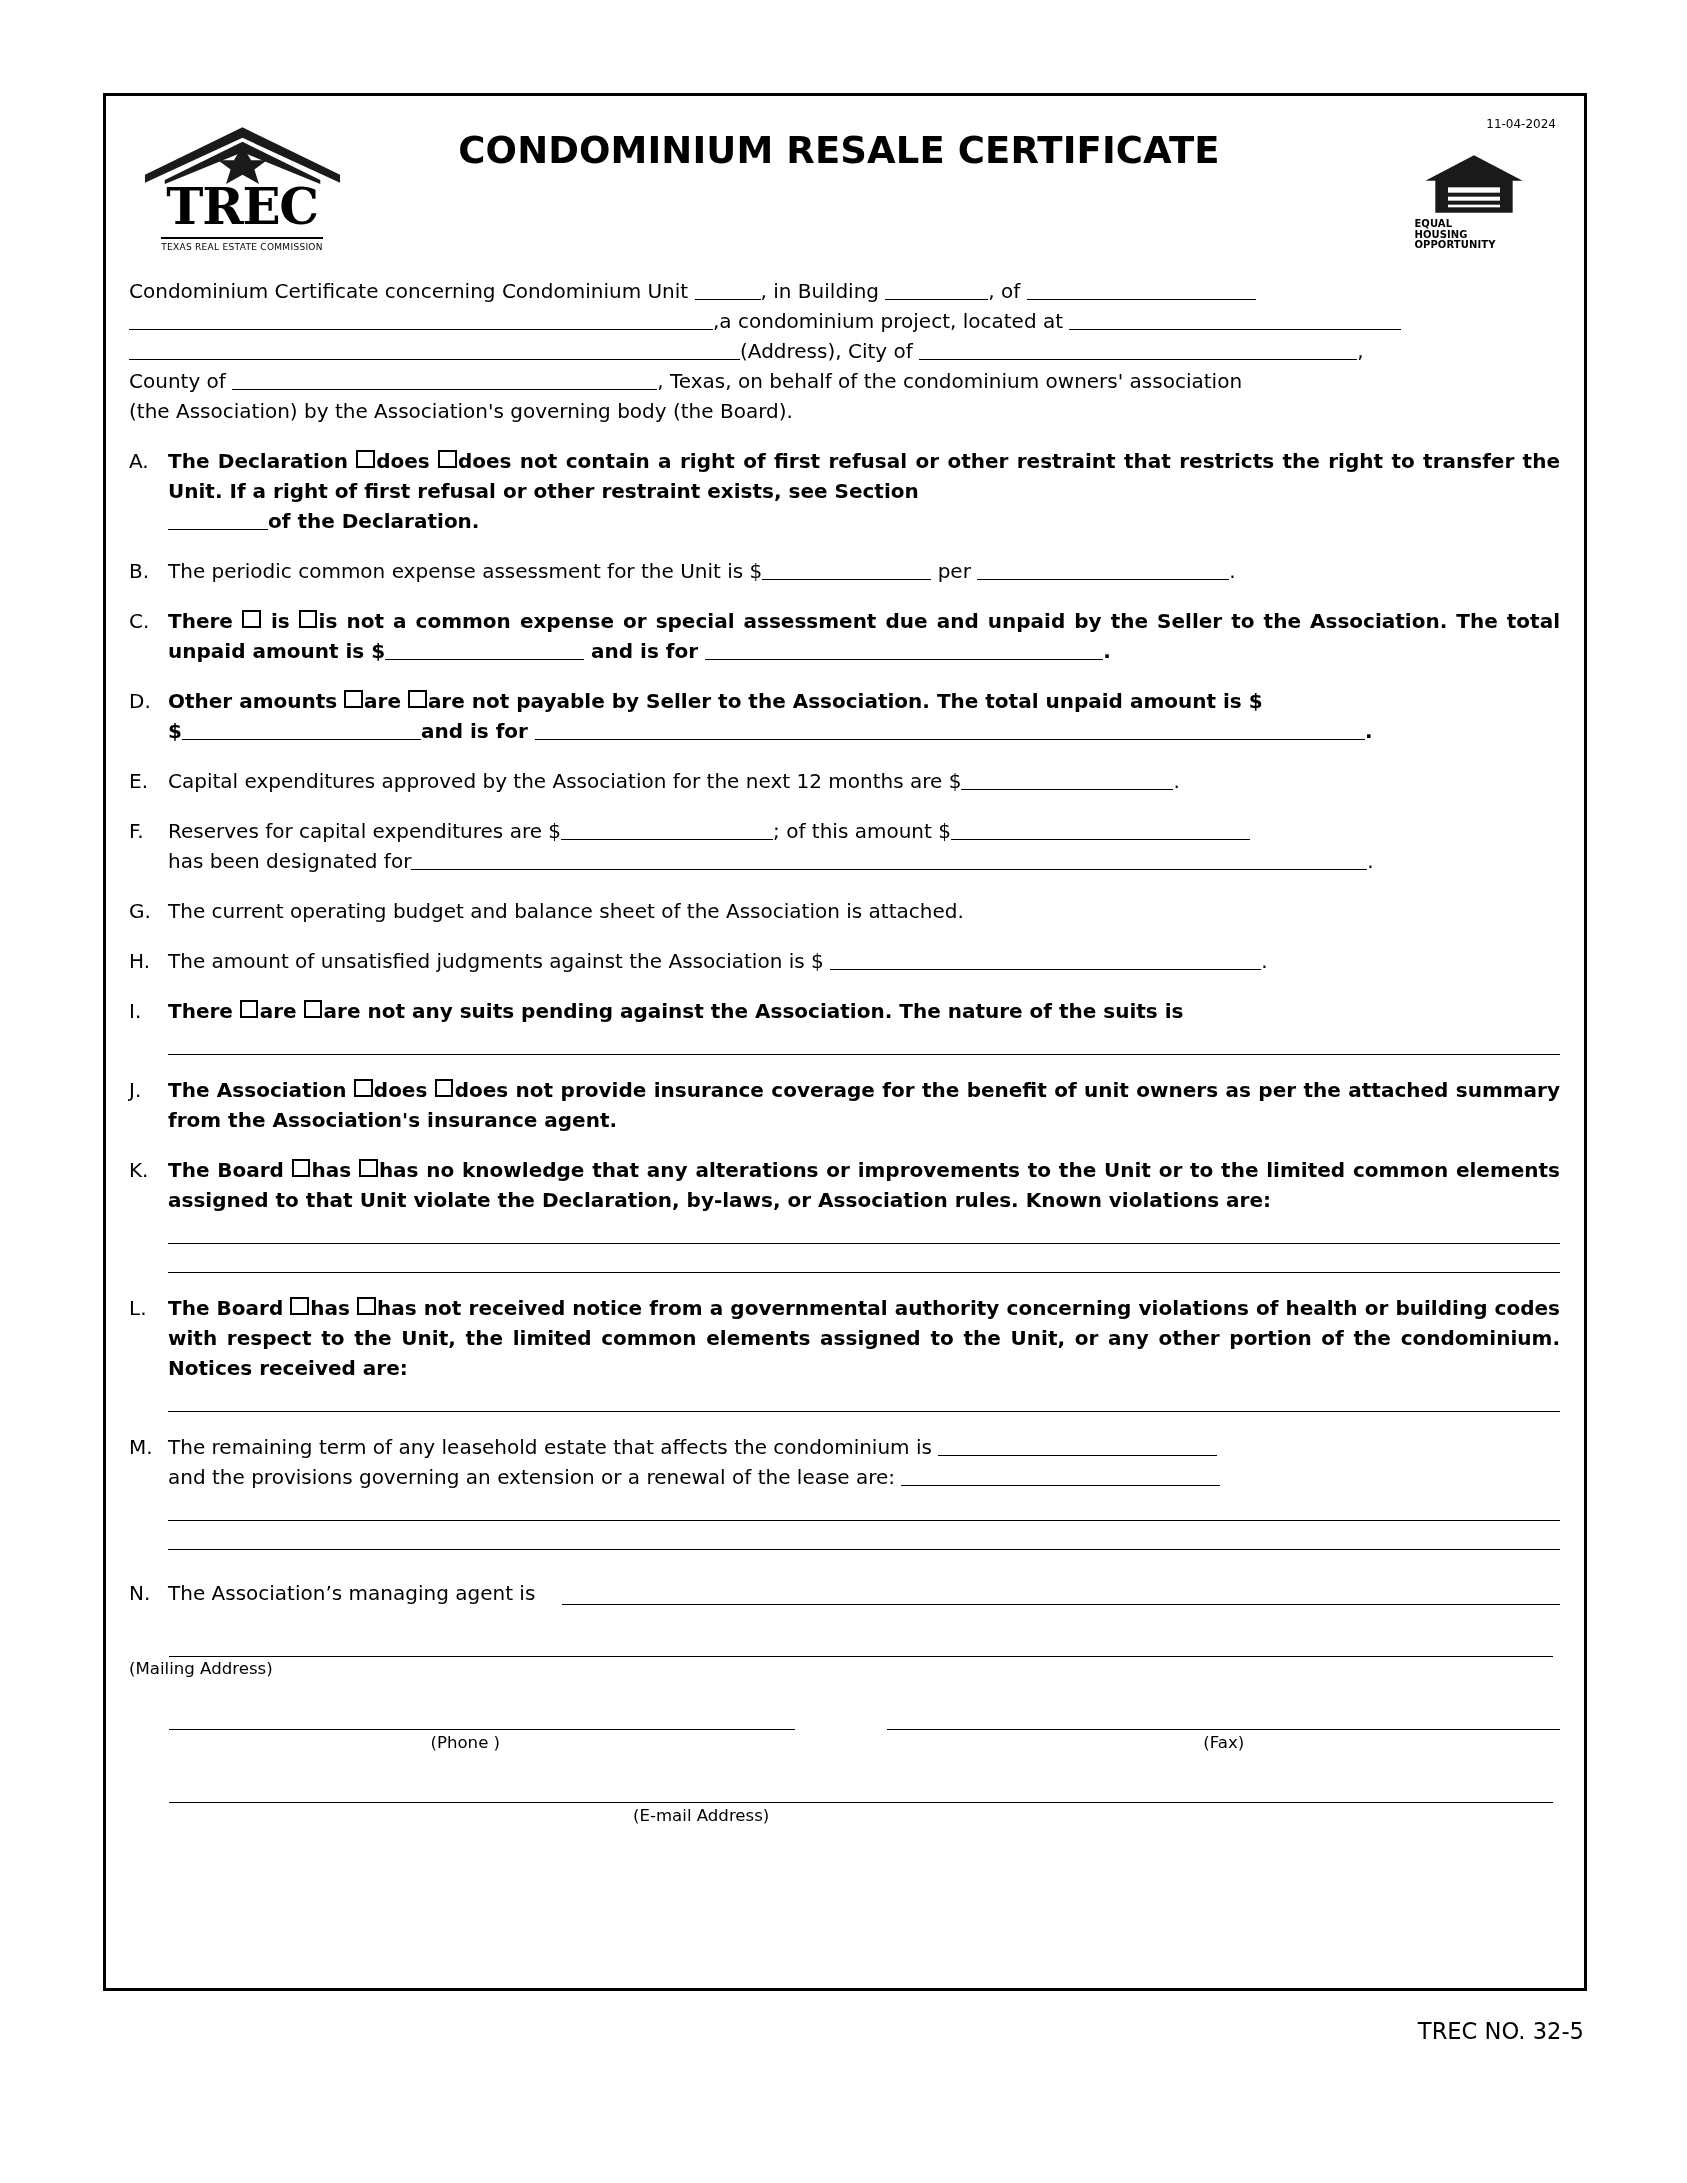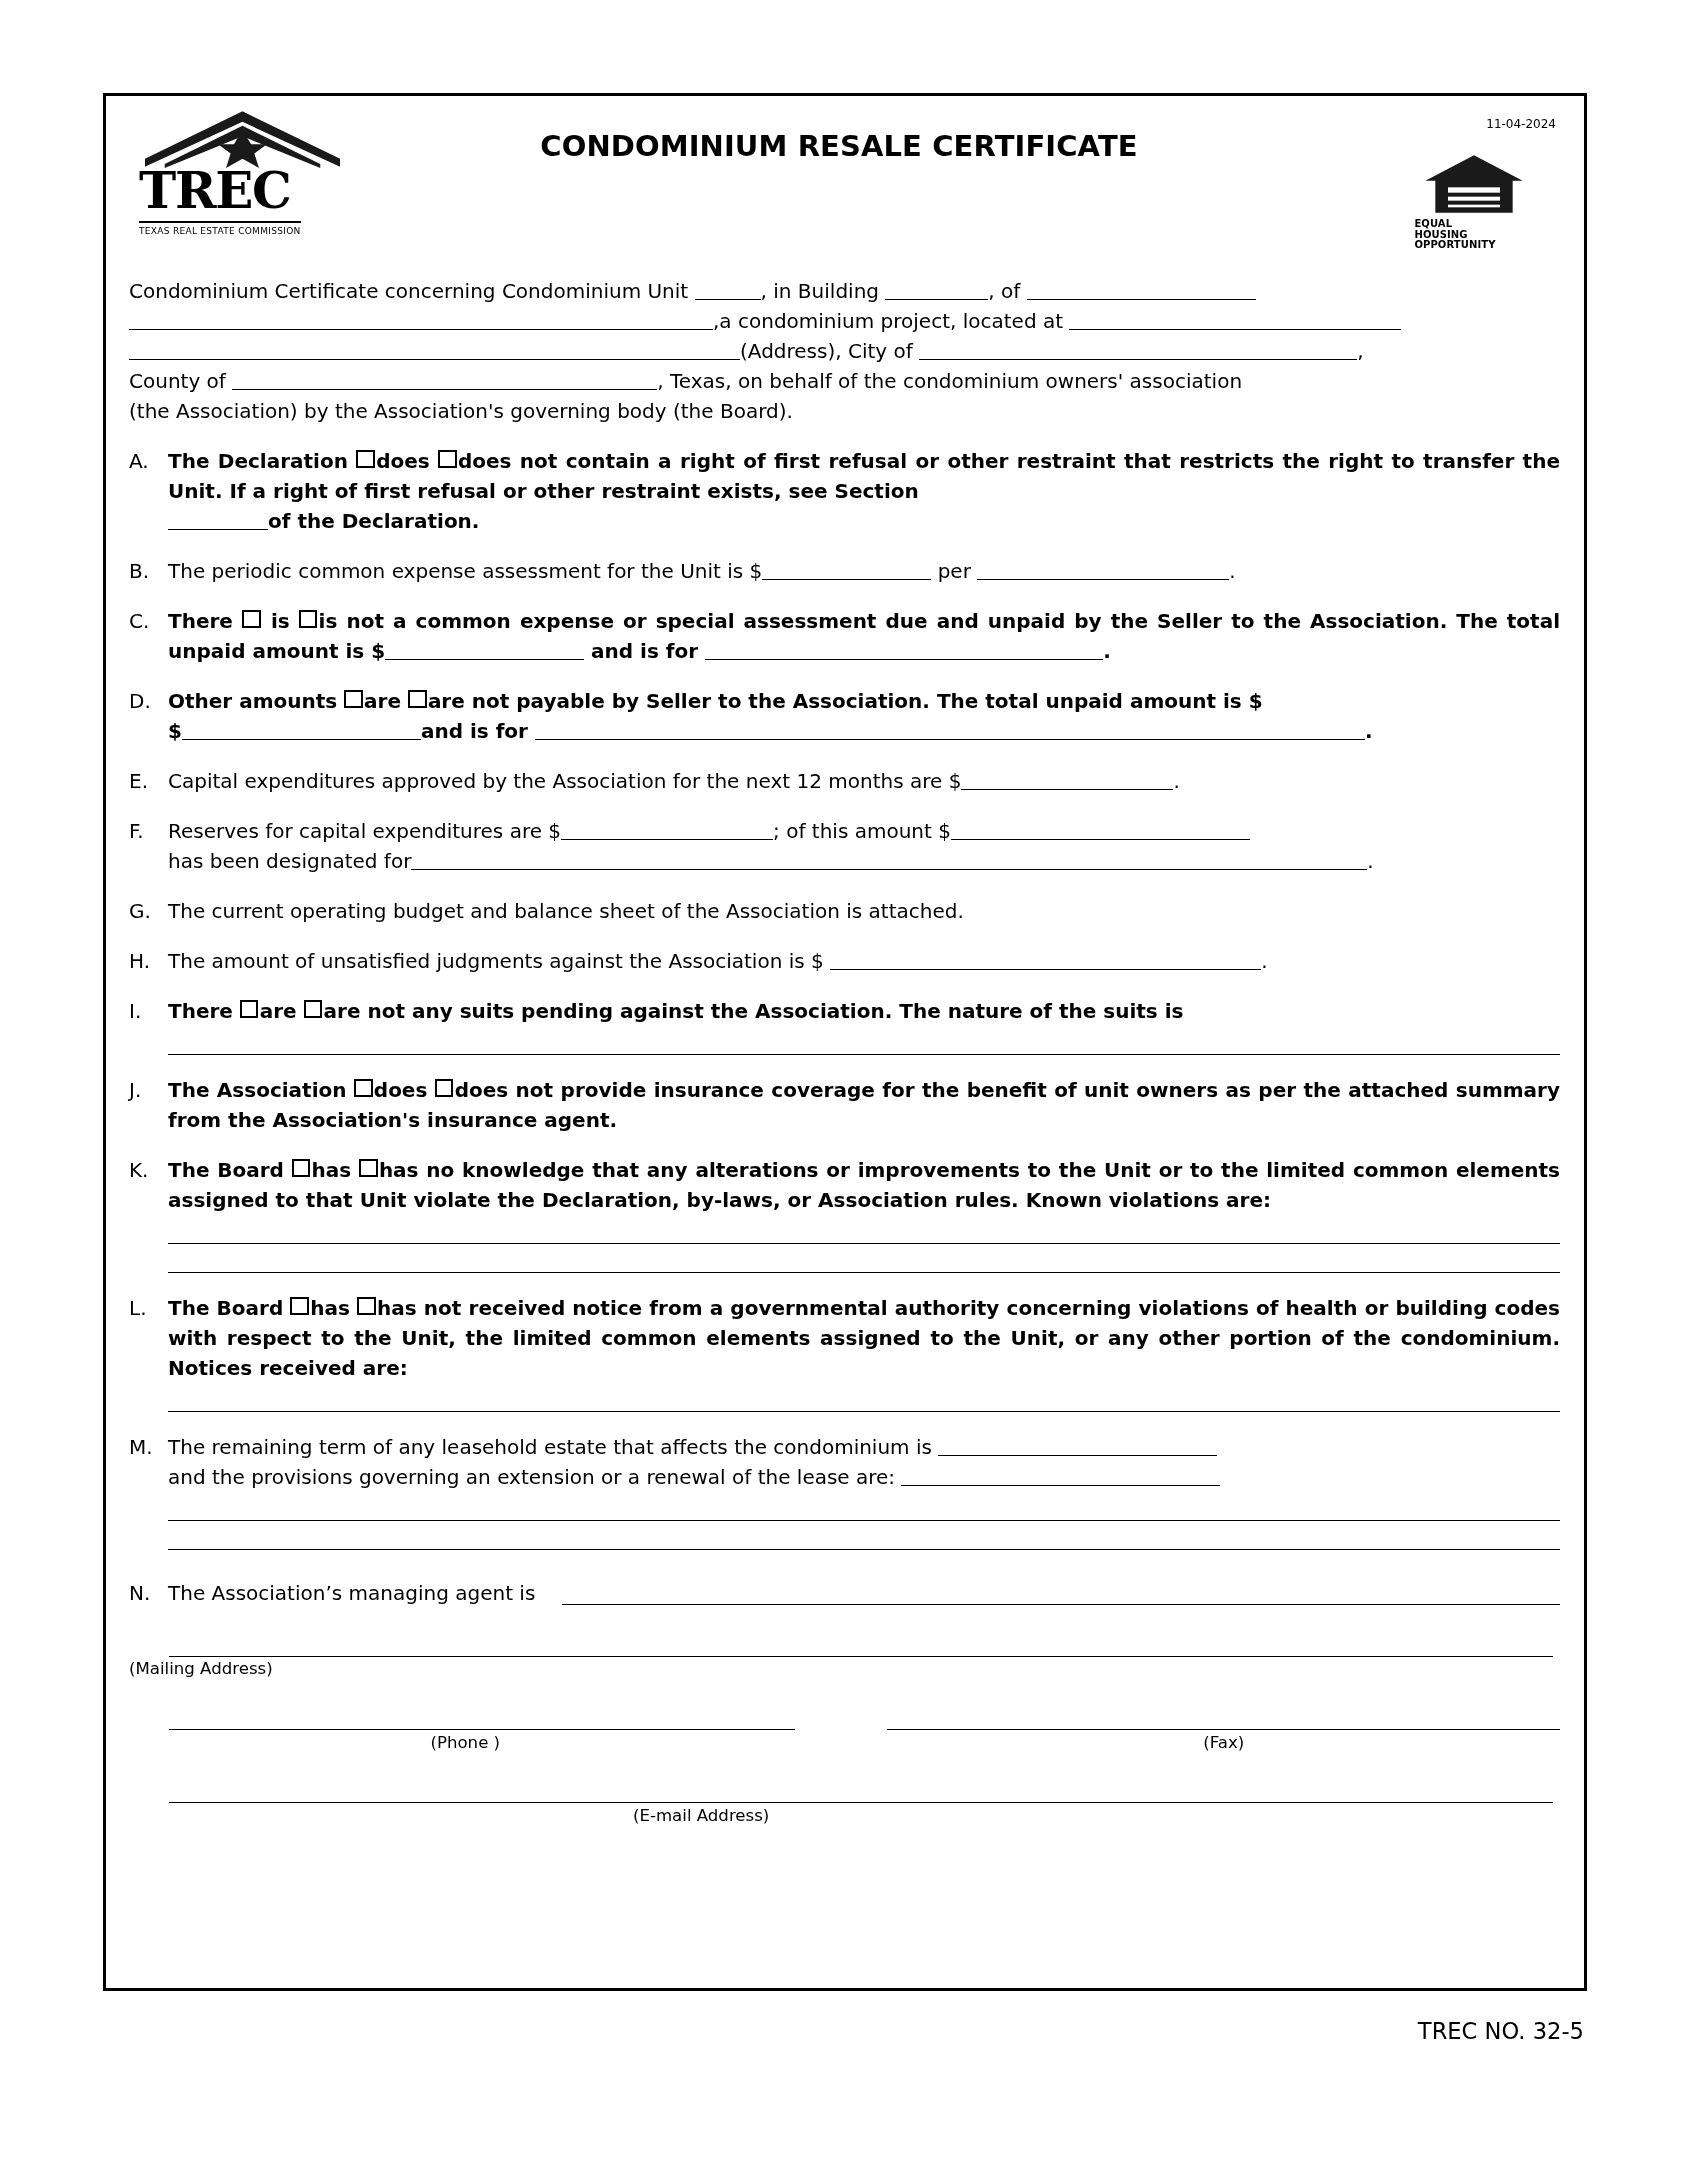--- a/index.html
+++ b/index.html
@@ -37,22 +37,23 @@
   }
 
   
   .header {
     position: relative;
     height: 159px;
   }
   .trec-logo {
     position: absolute;
     left: 10px;
-    top: 0px;
+    top: 16px;
     width: 206px;
+    text-align: center;
   }
   .roof {
     position: relative;
     width: 199px;
     height: 58px;
     margin: 0 auto;
   }
   .roof svg { display:block; }
   .trec-word {
     font-family: "DejaVu Serif", serif;
@@ -75,21 +76,21 @@
     left: 219px;
     top: 6.6px;
     width: 982px;
     text-align: center;
   }
   .promulgated {
     font-size: 17.3px;
     letter-spacing: 0.1px;
   }
   .form-title {
-    font-size: 29px;
+    font-size: 37px;
     font-weight: bold;
     margin-top: 12px;
     letter-spacing: 0.1px;
   }
   .form-subtitle {
     font-size: 20px;
     margin-top: 5.3px;
   }
   .header-date {
     position: absolute;

